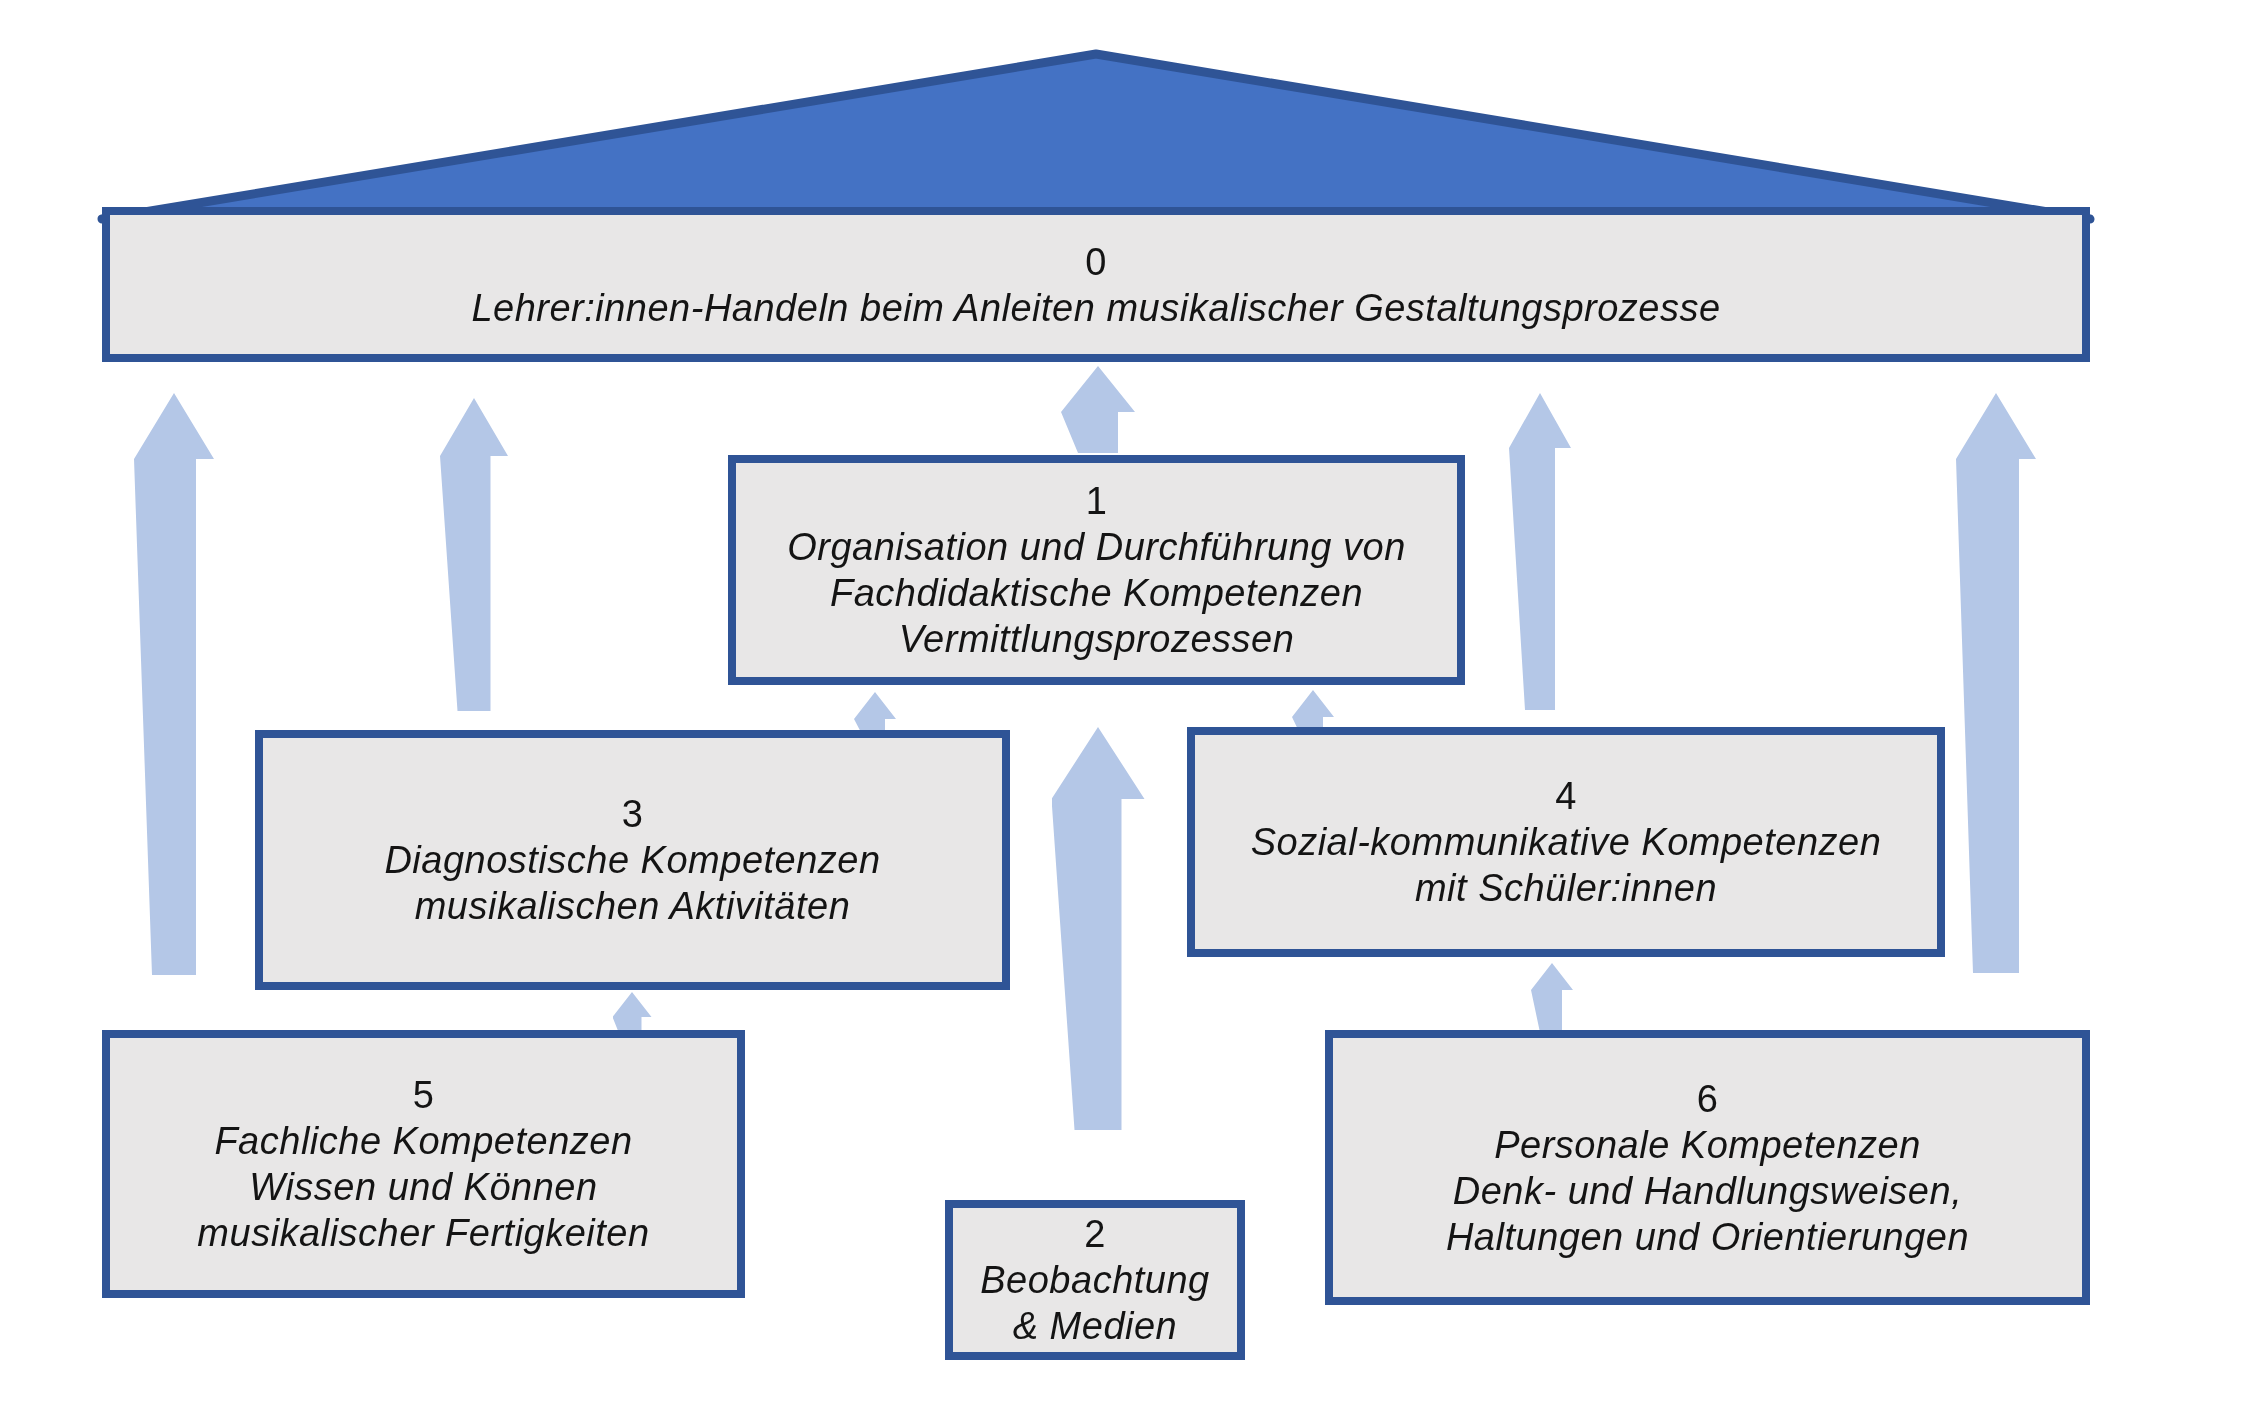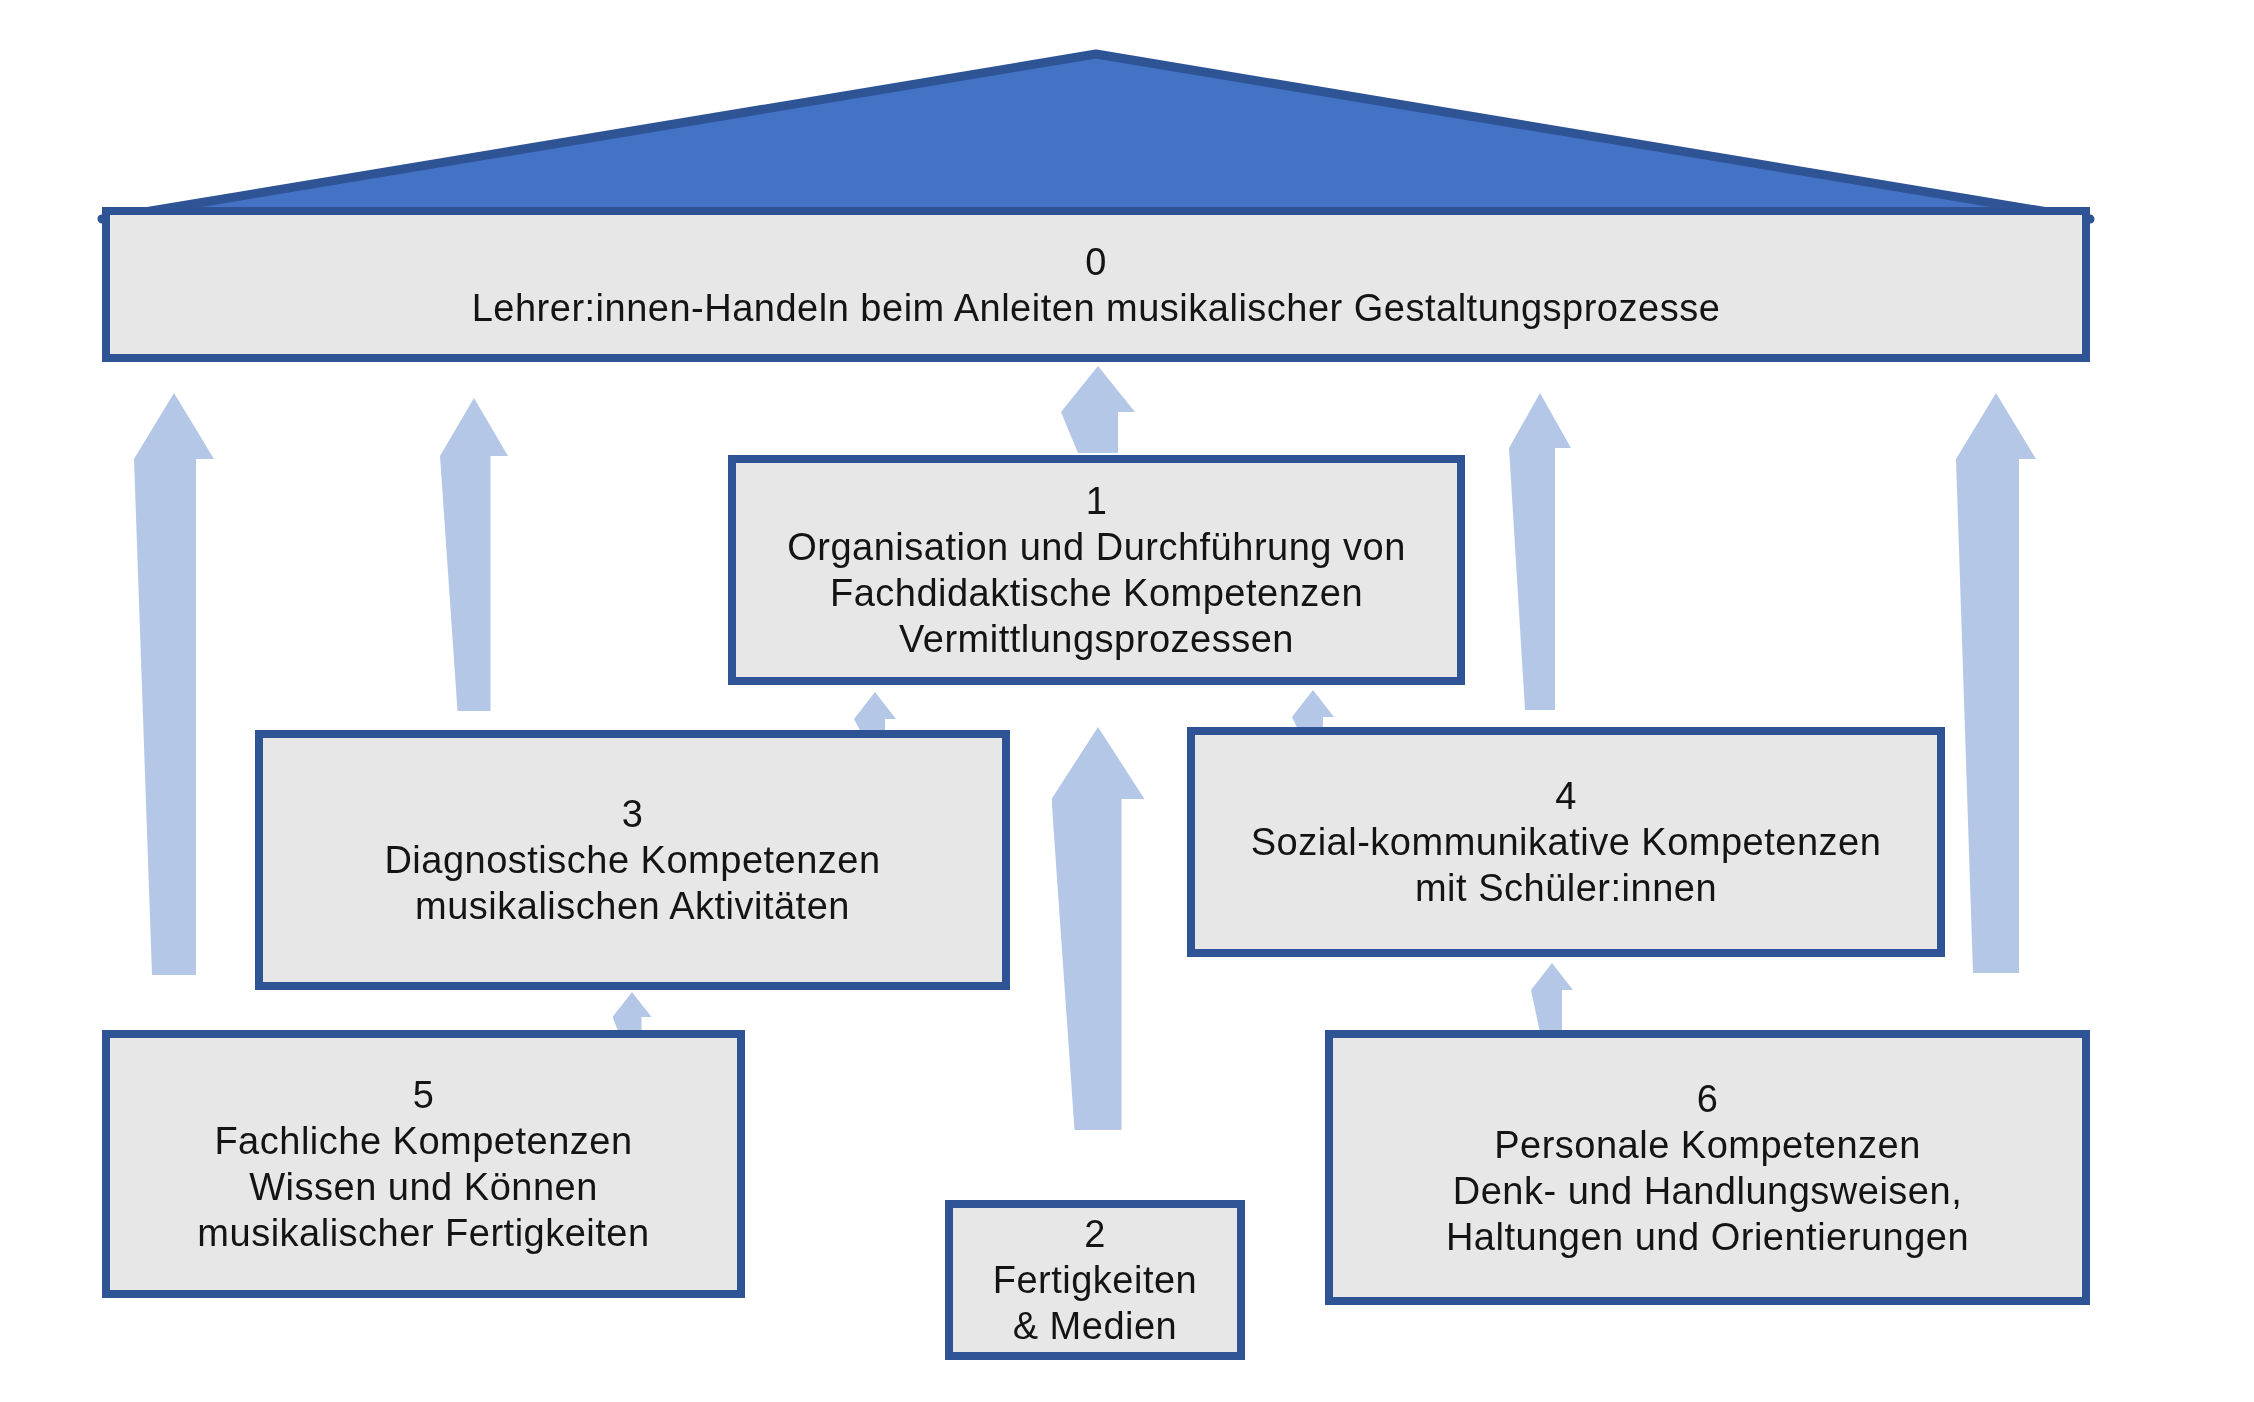--- a/index.html
+++ b/index.html
@@ -17,21 +17,21 @@
     box-sizing:border-box;
     border:8px solid var(--border,#2f5496);
     background:var(--boxfill,#e8e7e7);
     display:flex;flex-direction:column;
     justify-content:center;align-items:center;
     text-align:center;
     font-size:38px;line-height:46px;letter-spacing:0.5px;
     color:#141414;
   }
   .dbox .num{display:block;}
-  .dbox .line{display:block;}
+  .dbox .line{display:block;font-style:italic;}
   .b0{left:102px;top:207px;width:1988px;height:155px;}
   .b1{left:728px;top:455px;width:737px;height:230px;}
   .b3{left:255px;top:730px;width:755px;height:260px;}
   .b4{left:1187px;top:727px;width:758px;height:230px;}
   .b5{left:102px;top:1030px;width:643px;height:268px;}
   .b6{left:1325px;top:1030px;width:765px;height:275px;}
   .b2{left:945px;top:1200px;width:300px;height:160px;}
   .uparrow{position:absolute;background:var(--arrow,#b4c7e7);}
 </style>
 </head>
@@ -89,17 +89,17 @@
 
   <div class="dbox b6">
     <div class="num">6</div>
     <div class="line">Personale Kompetenzen</div>
     <div class="line">Denk- und Handlungsweisen,</div>
     <div class="line">Haltungen und Orientierungen</div>
   </div>
 
   <div class="dbox b2">
     <div class="num">2</div>
-    <div class="line">Fertigkeiten</div>
+    <div class="line">Beobachtung</div>
     <div class="line">&amp; Medien</div>
   </div>
 
 </div>
 
 </body></html>

